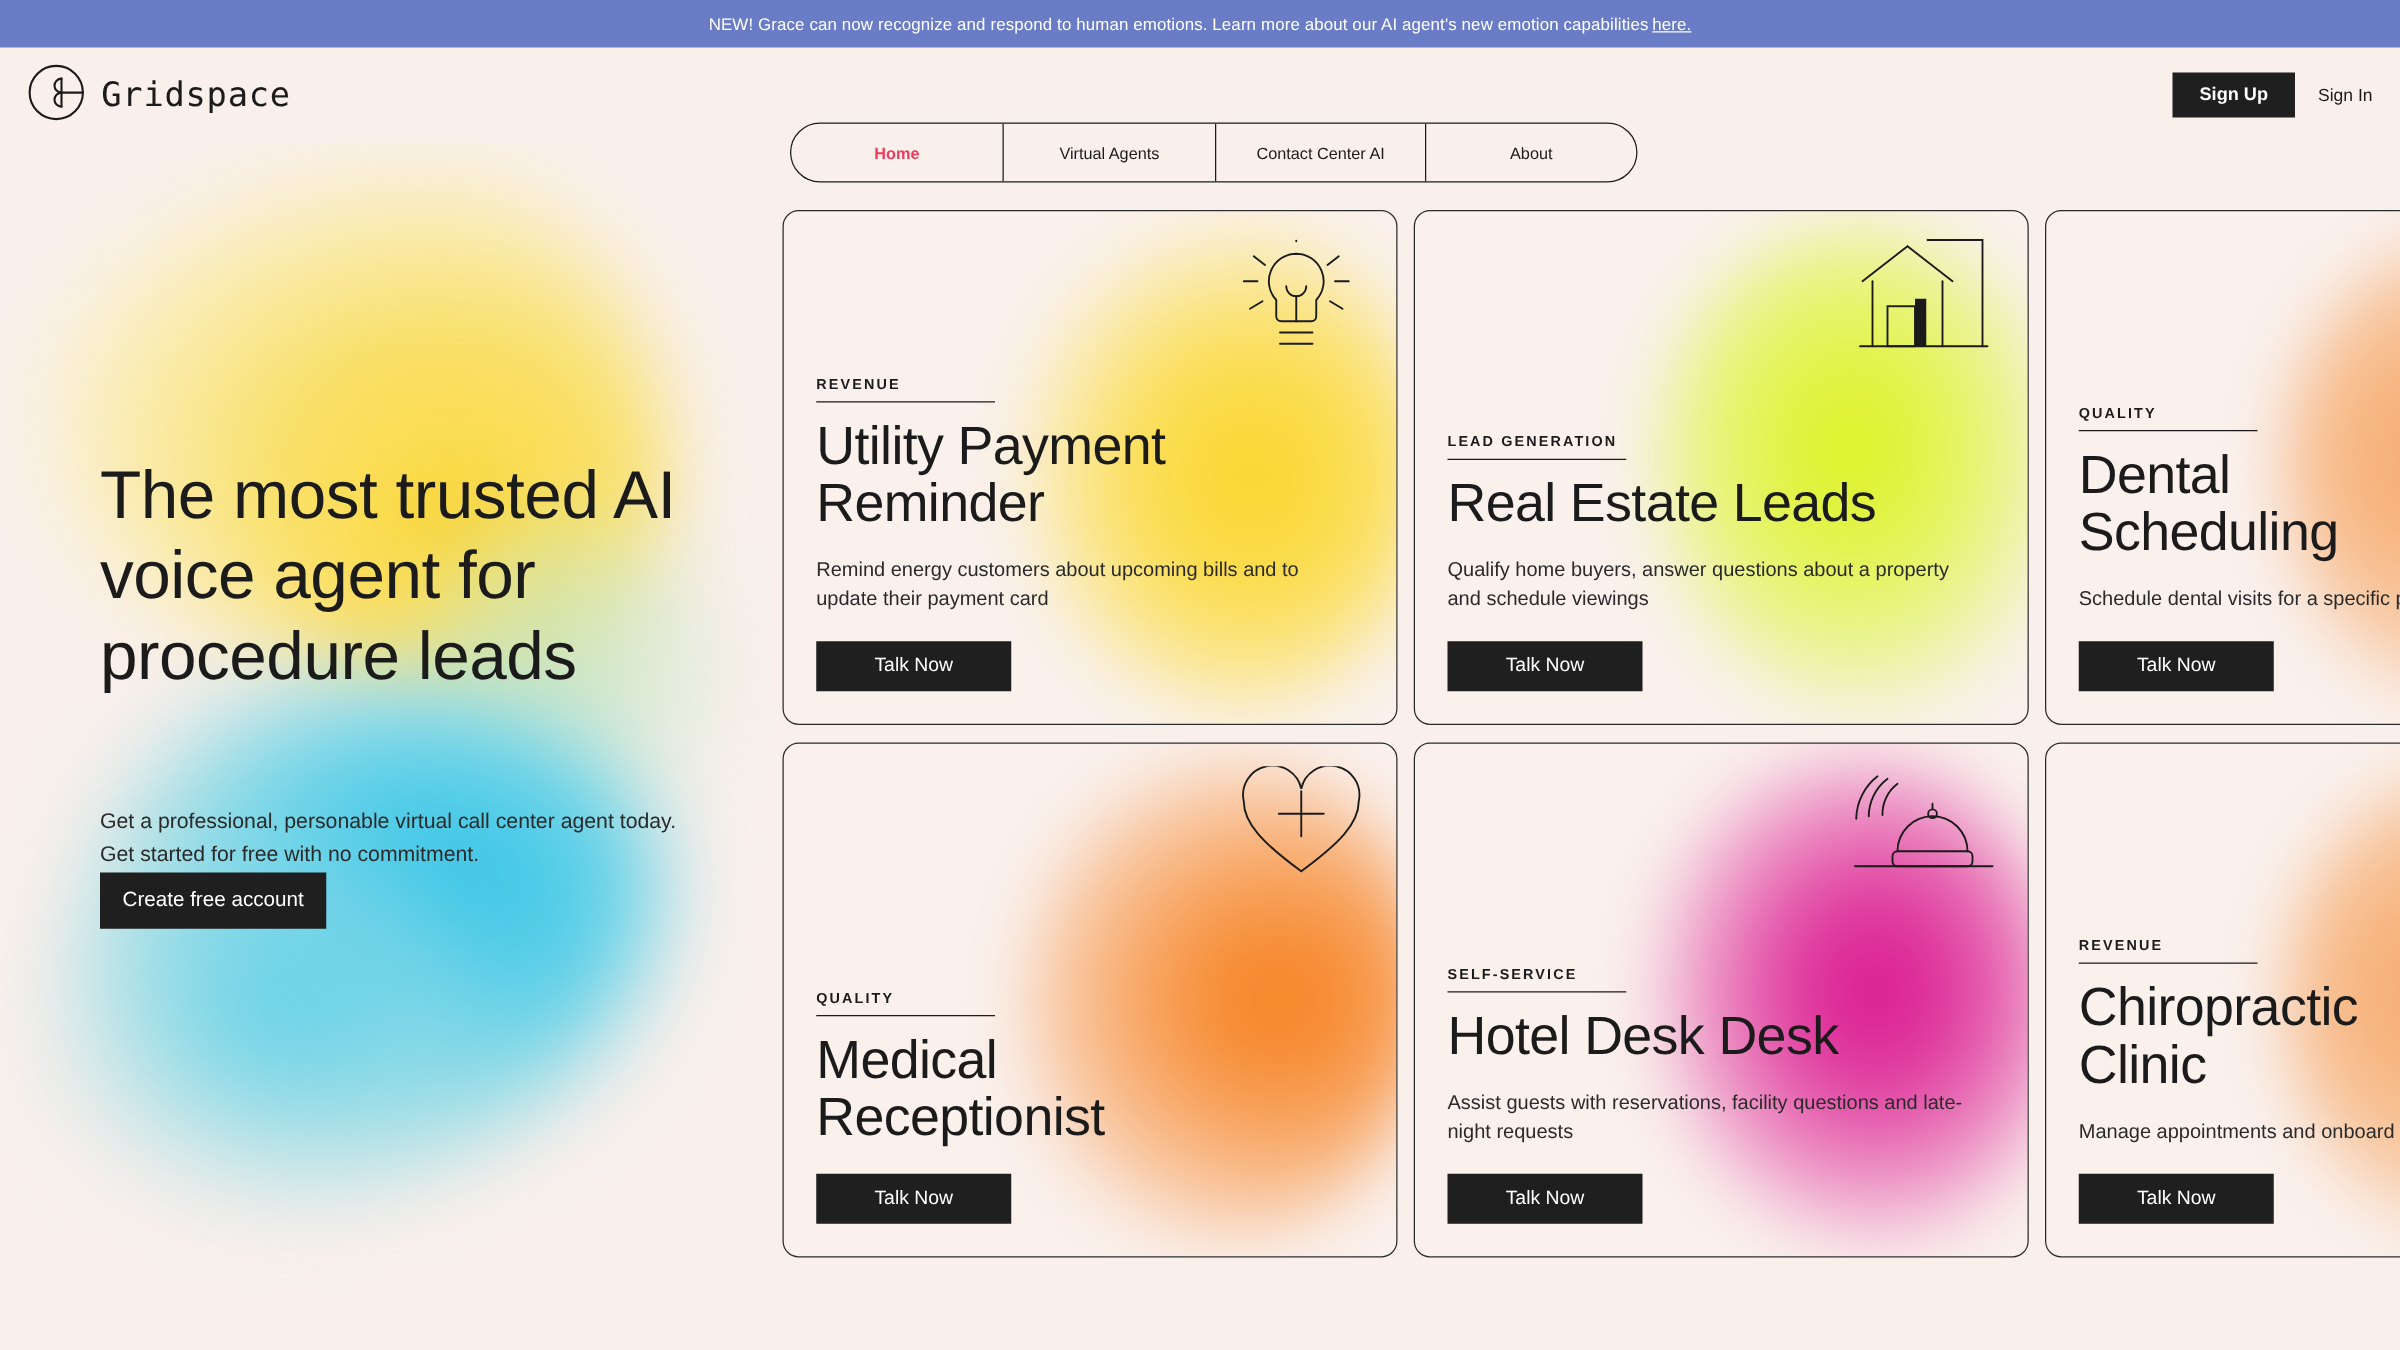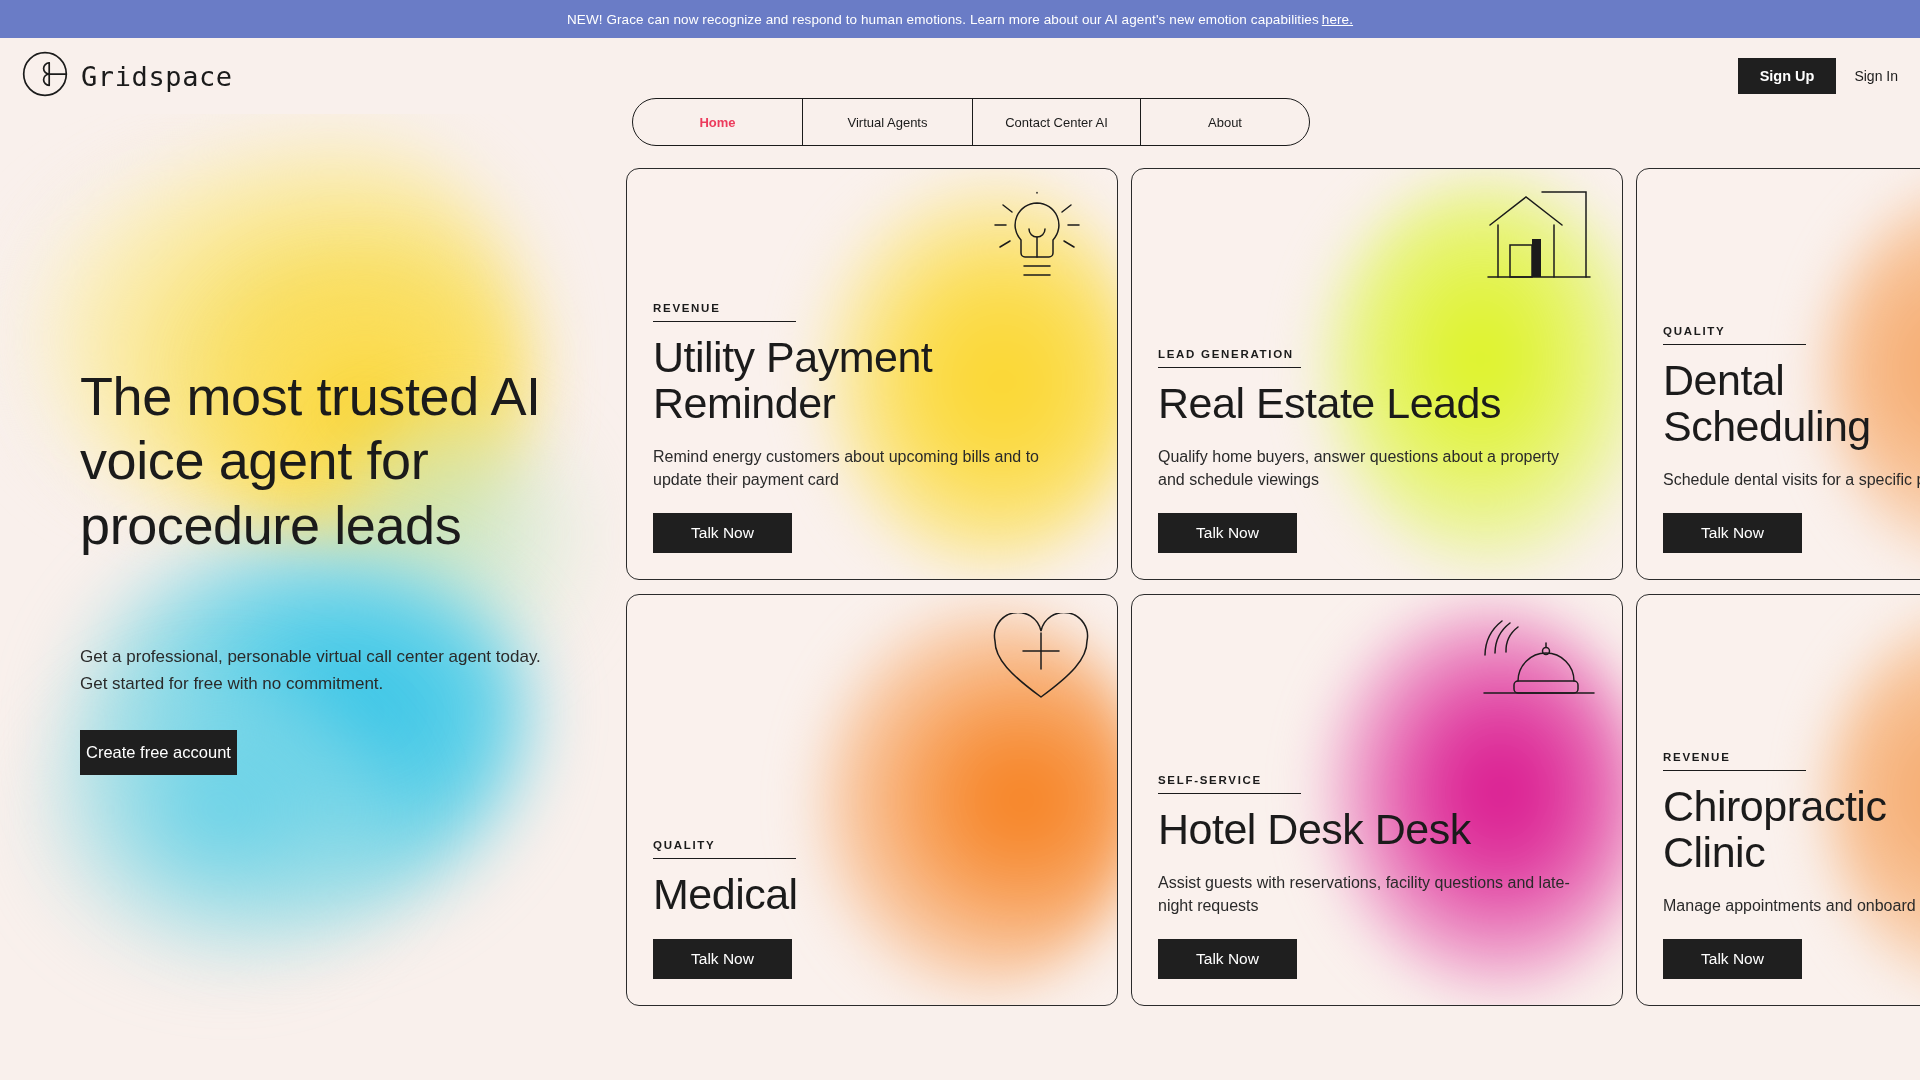--- a/index.html
+++ b/index.html
@@ -189,27 +189,26 @@
     max-width: 480px;
   }
   .hero-sub {
     margin-top: 86px;
     font-size: 17px;
     line-height: 1.62;
     color: #2a2a2a;
     max-width: 470px;
   }
   .btn-create {
-    margin-top: 32px;
     display: inline-block;
     background: #1f1f1f;
     color: #ffffff;
     font-size: 16.5px;
     font-weight: 400;
-    padding: 13px 6px;
+    padding: 13px 18px;
     border: none;
     cursor: pointer;
     font-family: "Liberation Sans", sans-serif;
   }
 
   
   .cards-grid {
     position: absolute;
     left: 626px;
     top: 168px;
@@ -300,21 +299,21 @@
     color: #2a2a2a;
     max-width: 412px;
   }
   .btn-talk {
     margin-top: 22px;
     display: inline-block;
     background: #1f1f1f;
     color: #ffffff;
     font-size: 15.5px;
     padding: 11px 0;
-    width: 139px;
+    width: 156px;
     text-align: center;
     border: none;
     cursor: pointer;
     font-family: "Liberation Sans", sans-serif;
   }
 </style>
 </head>
 <body>
 
 <div class="announcement">
@@ -440,20 +439,21 @@
       <svg width="104" height="92" viewBox="0 0 104 92" fill="none" stroke="#1b1b1b" stroke-width="1.5" stroke-linecap="round">
         <path d="M52 84 C22 62 6 46 6 28 A22 22 0 0 1 52 18 A22 22 0 0 1 98 28 C98 46 82 62 52 84 z"></path>
         <path d="M52 20 l0 36"></path>
         <path d="M34 38 l36 0"></path>
       </svg>
     </div>
     <div class="card-body">
       <span class="card-eyebrow">QUALITY</span>
       <div class="card-title">
           <div>Medical</div>
+          <div>Receptionist</div>
         </div>
       <button class="btn-talk">Talk Now</button>
     </div>
   </div>
 
   <div class="card">
     <div class="card-blob blob-c-magenta"></div>
     <div class="card-icon">
       <svg width="118" height="92" viewBox="0 0 118 92" fill="none" stroke="#1b1b1b" stroke-width="1.5" stroke-linecap="round">
         <path d="M4 80 l110 0"></path>

